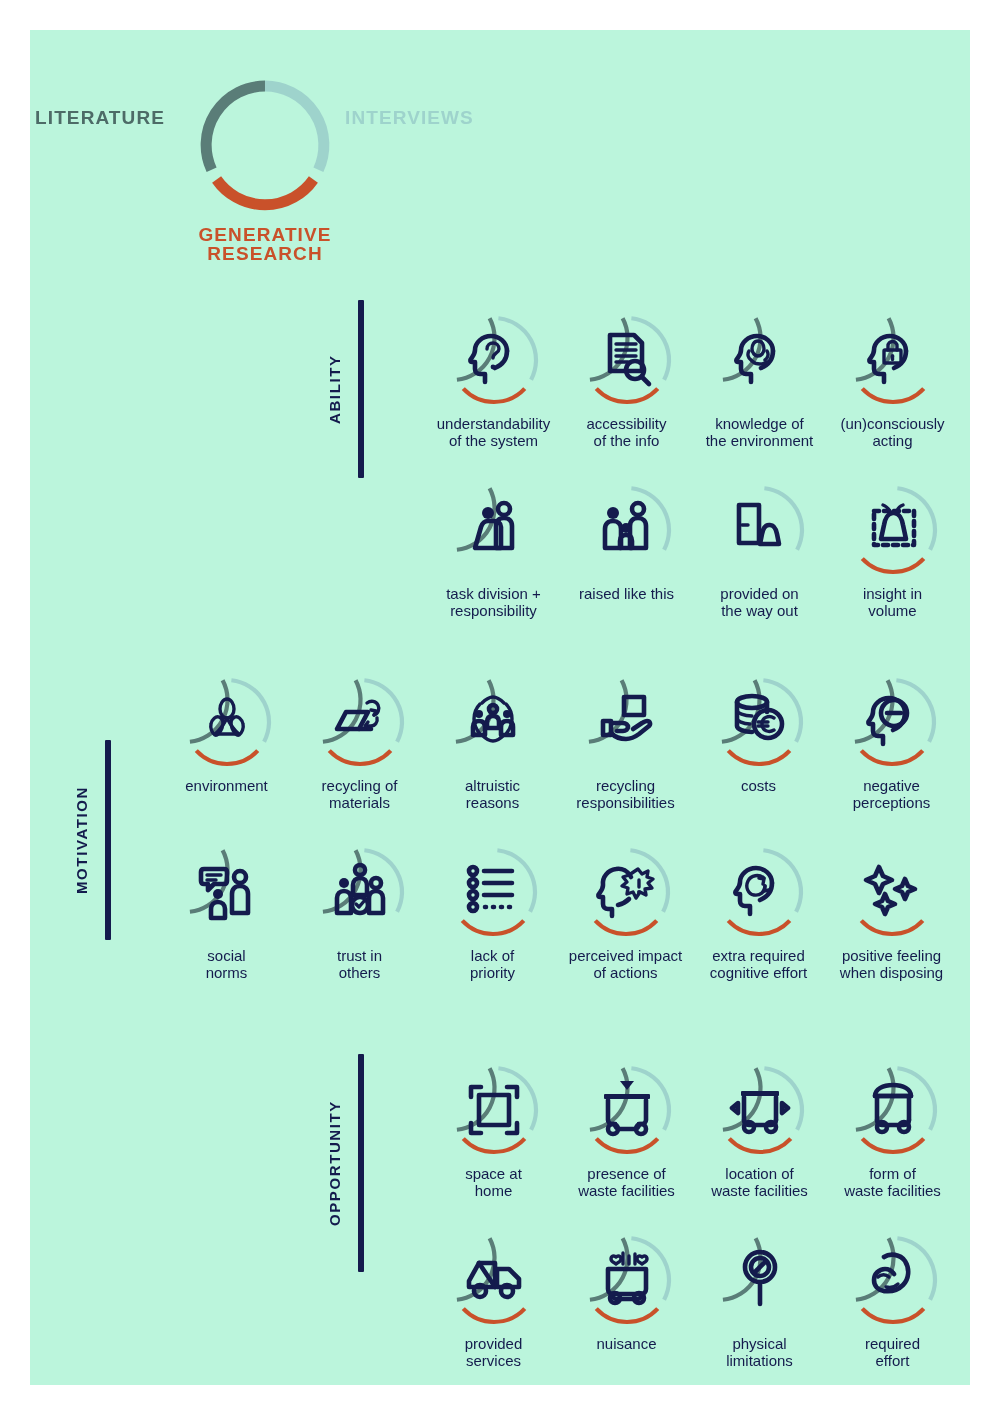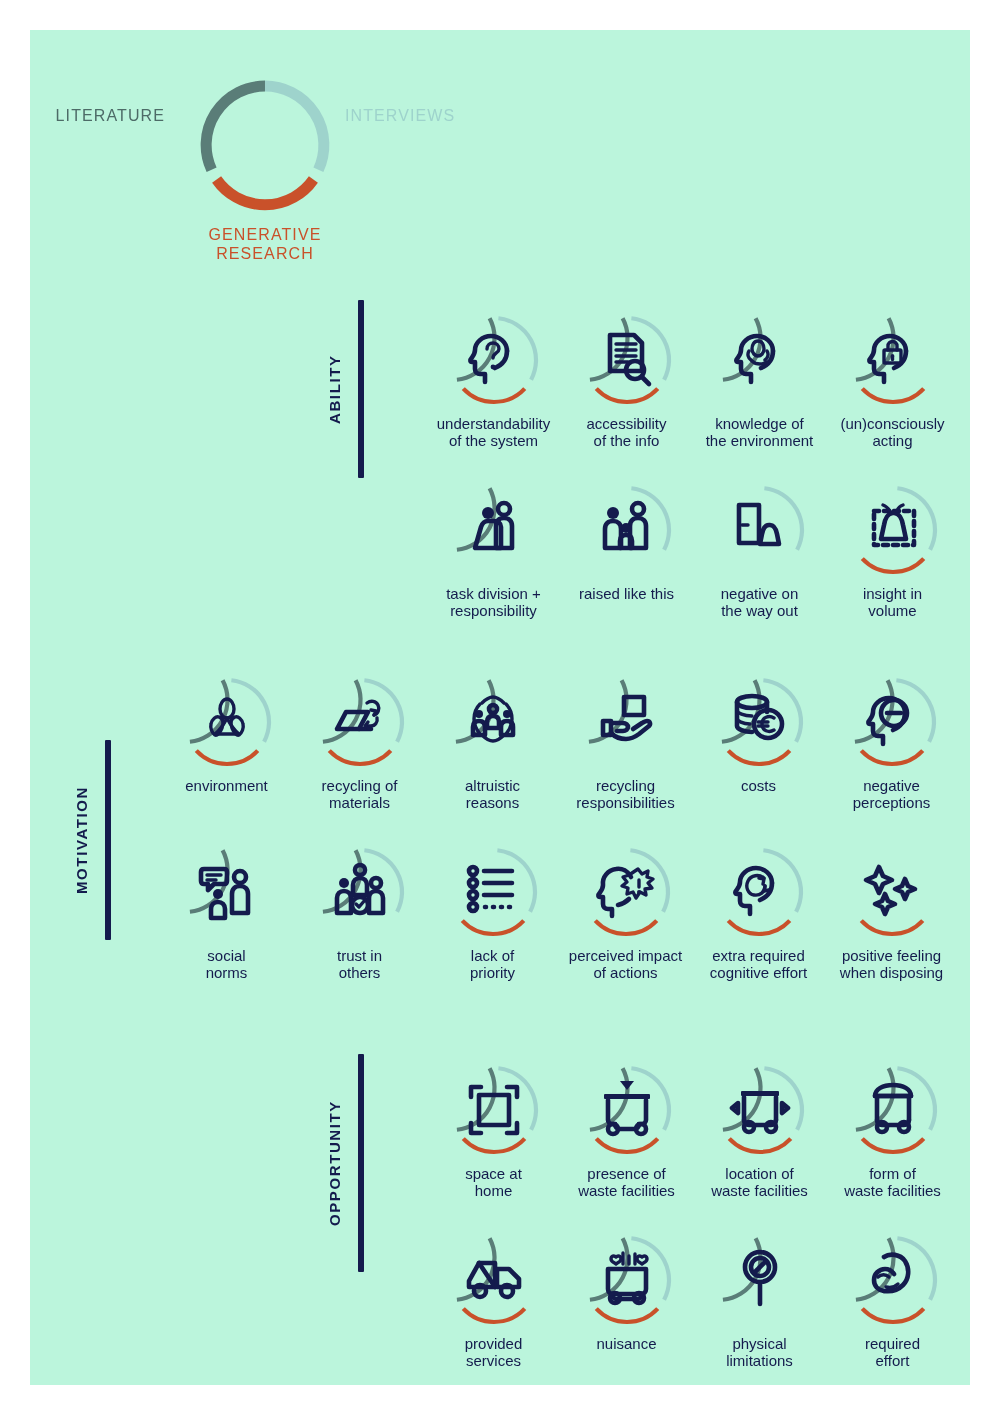--- a/index.html
+++ b/index.html
@@ -13,21 +13,21 @@
     position:absolute;left:30px;top:30px;
     width:940px;height:1355px;
     background:#bbf5dc;
   }
 
   
   #legend{position:absolute;left:0;top:0;width:940px;height:250px;}
   #legend-ring{position:absolute;left:165px;top:45px;width:140px;height:140px;}
   .legend-label{
     position:absolute;
-    font-weight:normal;font-size:16px;letter-spacing:1.1px;
+    font-weight:bold;font-size:19px;letter-spacing:1.1px;
     white-space:nowrap;
   }
   #legend-literature{left:5px;top:77px;color:#4d6b67;text-align:right;width:130px;}
   #legend-interviews{left:315px;top:77px;color:#9ed3cc;text-align:left;width:190px;}
   #legend-generative{
     left:110px;top:195px;width:250px;
     color:#c9512a;text-align:center;line-height:19px;
   }
   #legend-generative span{display:block;}
 
@@ -207,21 +207,21 @@
                 <path d="M 54.39 8.23 A 42 42 0 0 1 87.08 69.72" fill="none" stroke="#9ed3cc" stroke-width="4.2"></path>
               </svg>
               <div class="ico">
                 <svg viewBox="0 0 62 62">
                   <path class="nv" d="M10 6h20v38H10z"></path>
                   <path class="nvt" d="M13 26h6"></path>
                   <path class="nv" d="M40 26c-4 0-6 4-7 9l-2 10h19l-2-10c-1-5-3-9-7-9z"></path>
                 </svg>
               </div>
             </div>
-            <div class="caption">negative on
+            <div class="caption">provided on
 the way out</div>
           </div>
           <div class="item">
             <div class="badge">
               <svg viewBox="0 0 100 100">
                 <path d="M 54.39 8.23 A 42 42 0 0 1 87.08 69.72" fill="none" stroke="#9ed3cc" stroke-width="4.2"></path>
                 <path d="M 80.72 78.64 A 42 42 0 0 1 19.28 78.64" fill="none" stroke="#c9512a" stroke-width="4.2"></path>
               </svg>
               <div class="ico">
                 <svg viewBox="0 0 62 62">

